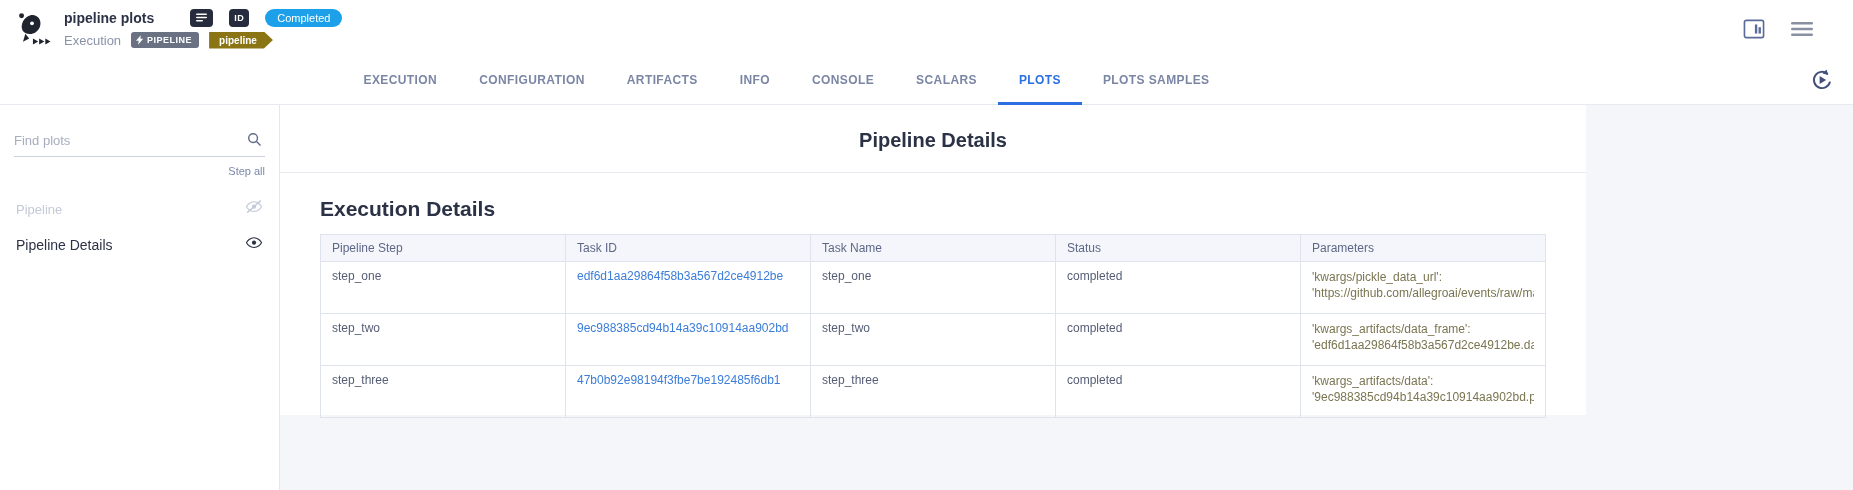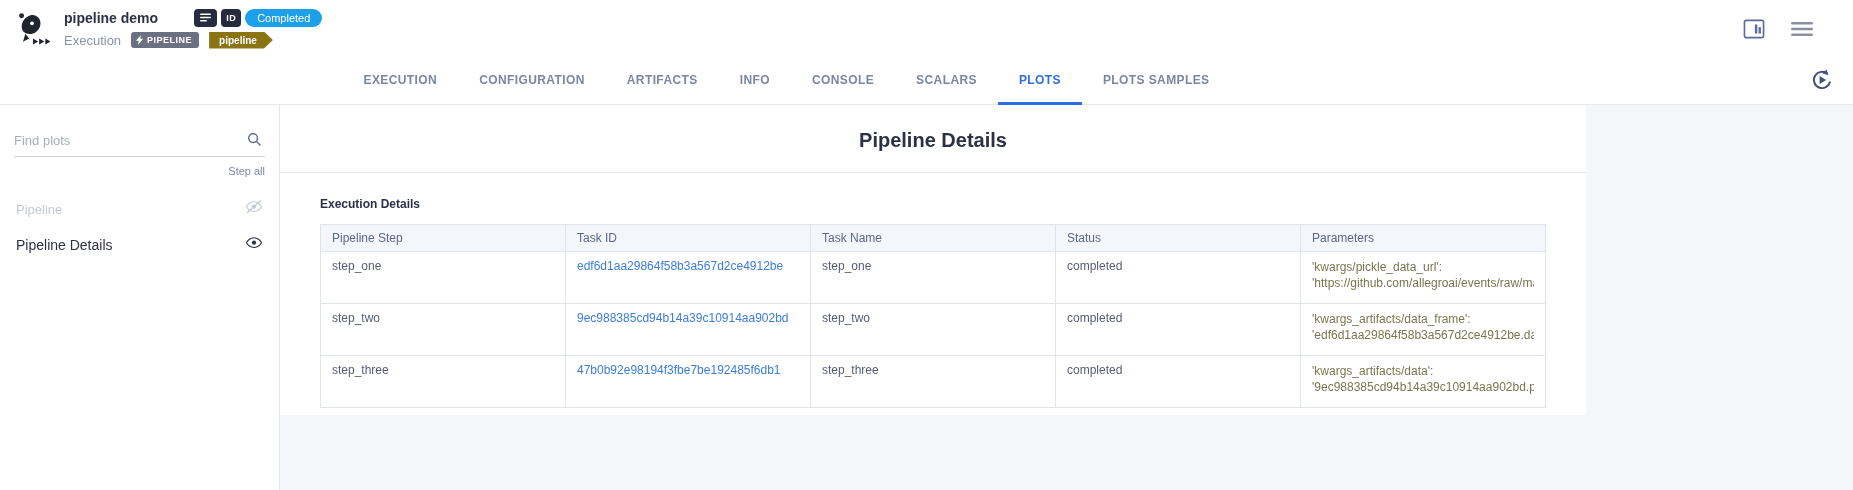--- a/index.html
+++ b/index.html
@@ -13,21 +13,21 @@
   
   .app-header {
     height: 57px; background: #ffffff;
     display: flex; align-items: center;
     padding: 0 18px 0 10px;
   }
   .logo { width: 44px; height: 44px; display: flex; align-items: center; justify-content: center; cursor: pointer; }
   .head-text { margin-left: 10px; display: flex; flex-direction: column; gap: 5px; }
   .title-row { display: flex; align-items: center; }
   .exp-title { font-size: 14px; font-weight: bold; color: #2c3246; }
-  .title-badges { display: flex; align-items: center; gap: 4px; margin-left: 36px; }
+  .title-badges { display: flex; align-items: center; gap: 16px; margin-left: 36px; }
   .mini-badge {
     background: #262b3d; border-radius: 4px; height: 18px;
     display: inline-flex; align-items: center; justify-content: center;
     padding: 0 5px; cursor: pointer;
   }
   .id-badge { color: #ffffff; font-size: 9px; font-weight: bold; letter-spacing: .5px; }
   .status-pill {
     background: #1da0ea; color: #ffffff; font-size: 11px;
     padding: 3px 12px; border-radius: 10px;
   }
@@ -86,21 +86,21 @@
   .plot-item.hidden-metric .lbl { color: #c4c9d7; }
   .plot-item.visible-metric .lbl { font-size: 14px; color: #2c3246; }
 
   .main-area { flex: 1; background: #f5f6fa; position: relative; }
   .plot-card { width: 1306px; height: 310px; background: #ffffff; }
   .plot-card-title {
     text-align: center; font-size: 20px; color: #2c3246;
     padding: 24px 0 20px 0; border-bottom: 1px solid #e8eaf0;
   }
   .plot-card-body { padding: 24px 40px; }
-  .section-title { font-size: 12px; color: #2c3246; margin-bottom: 13px; }
+  .section-title { font-size: 21px; color: #2c3246; margin-bottom: 13px; }
 
   
   table.exec-table { width: 100%; border-collapse: collapse; table-layout: fixed; }
   .exec-table th {
     background: #f4f6fb; border: 1px solid #dfe3ed;
     font-size: 12px; font-weight: normal; color: #5d6886;
     text-align: left; padding: 6px 11px; width: 20%;
   }
   .exec-table td {
     border: 1px solid #dfe3ed; font-size: 12px; color: #555d75;
@@ -120,21 +120,21 @@
       <path d="M15 7 C23 2 31 9 28.5 17 C26.5 23.5 19.5 27 13.5 24.5 C7 21.8 8 11.5 15 7 Z" fill="#20242f"></path>
       <circle cx="20" cy="14" r="2" fill="#ffffff"></circle>
       <path d="M13 25 L10.5 33.5 L17 30 Z" fill="#20242f"></path>
       <path d="M21 30 l5.5 3.2 -5.5 3.2 z" fill="#20242f"></path>
       <path d="M27.5 30 l5.5 3.2 -5.5 3.2 z" fill="#20242f"></path>
       <path d="M34 30 l5.5 3.2 -5.5 3.2 z" fill="#20242f"></path>
     </svg>
   </div>
   <div class="head-text">
     <div class="title-row">
-      <span class="exp-title">pipeline demo</span>
+      <span class="exp-title">pipeline plots</span>
       <span class="title-badges">
         <span class="mini-badge">
           <svg width="13" height="11" viewBox="0 0 13 11">
             <rect x="1" y="1.5" width="11" height="1.6" rx="0.8" fill="#ffffff"></rect>
             <rect x="1" y="4.7" width="11" height="1.6" rx="0.8" fill="#ffffff"></rect>
             <rect x="1" y="7.9" width="7" height="1.6" rx="0.8" fill="#ffffff"></rect>
           </svg>
         </span>
         <span class="mini-badge id-badge">ID</span>
         <span class="status-pill">Completed</span>

